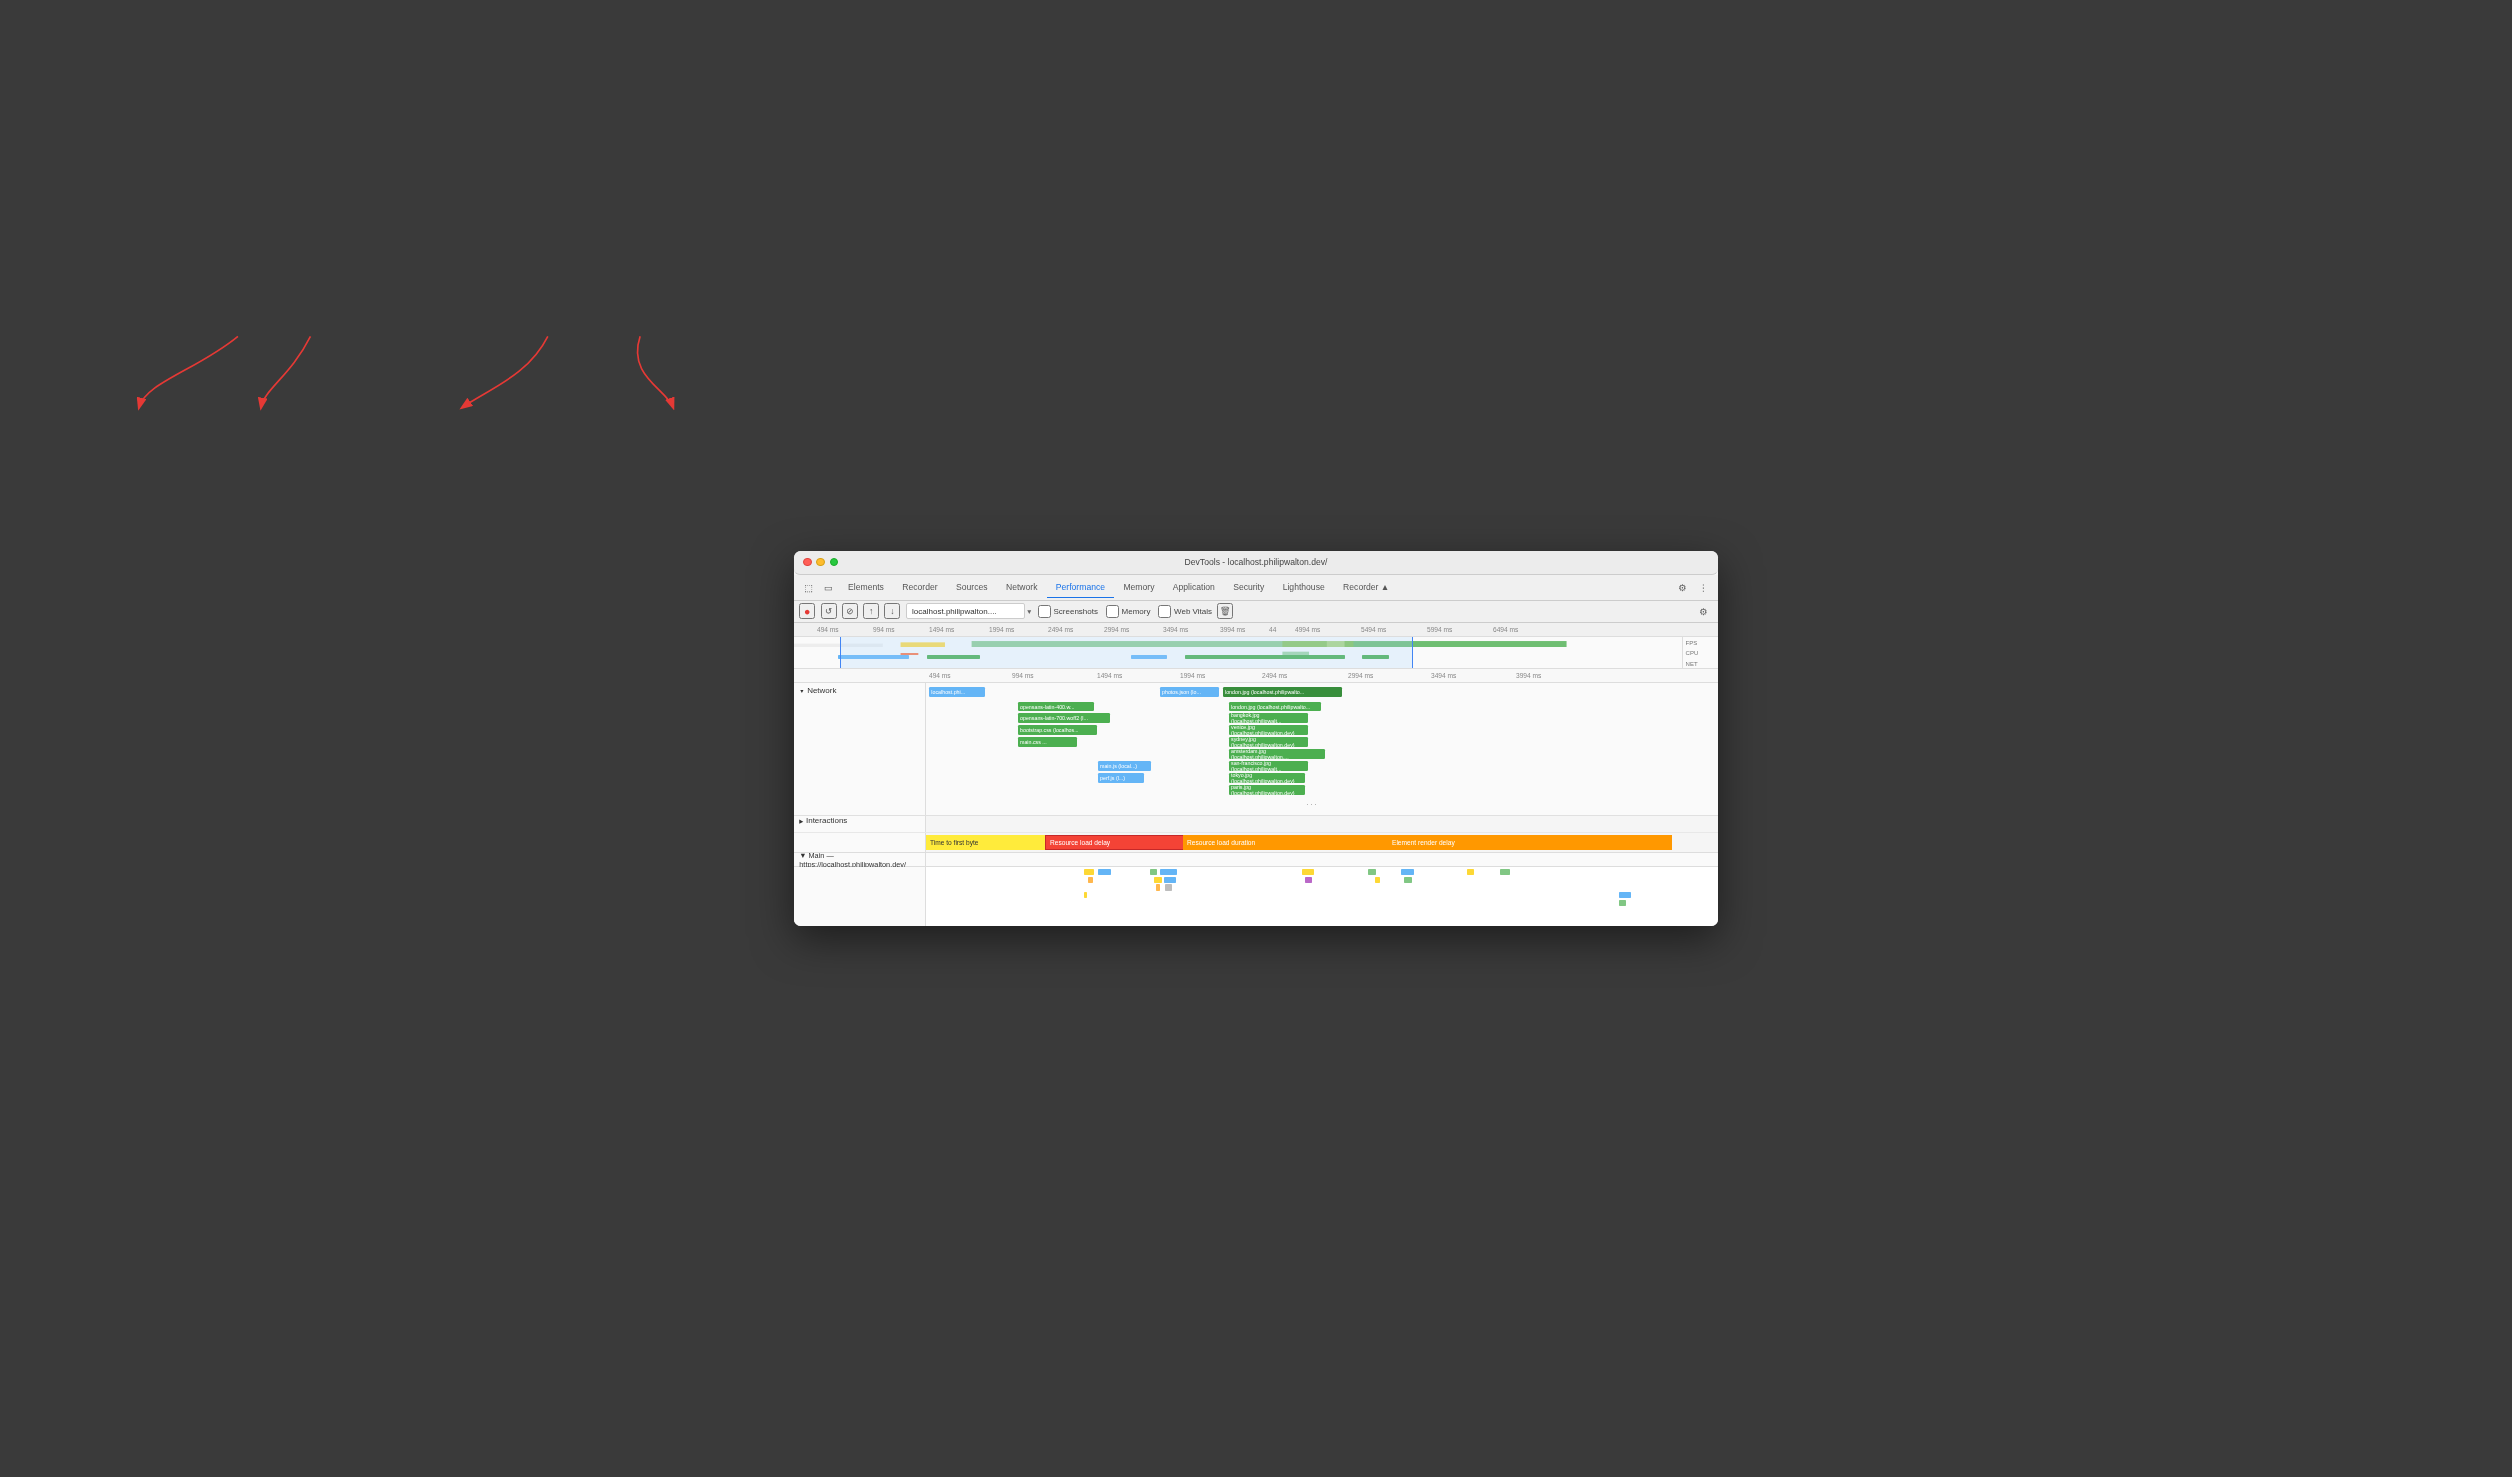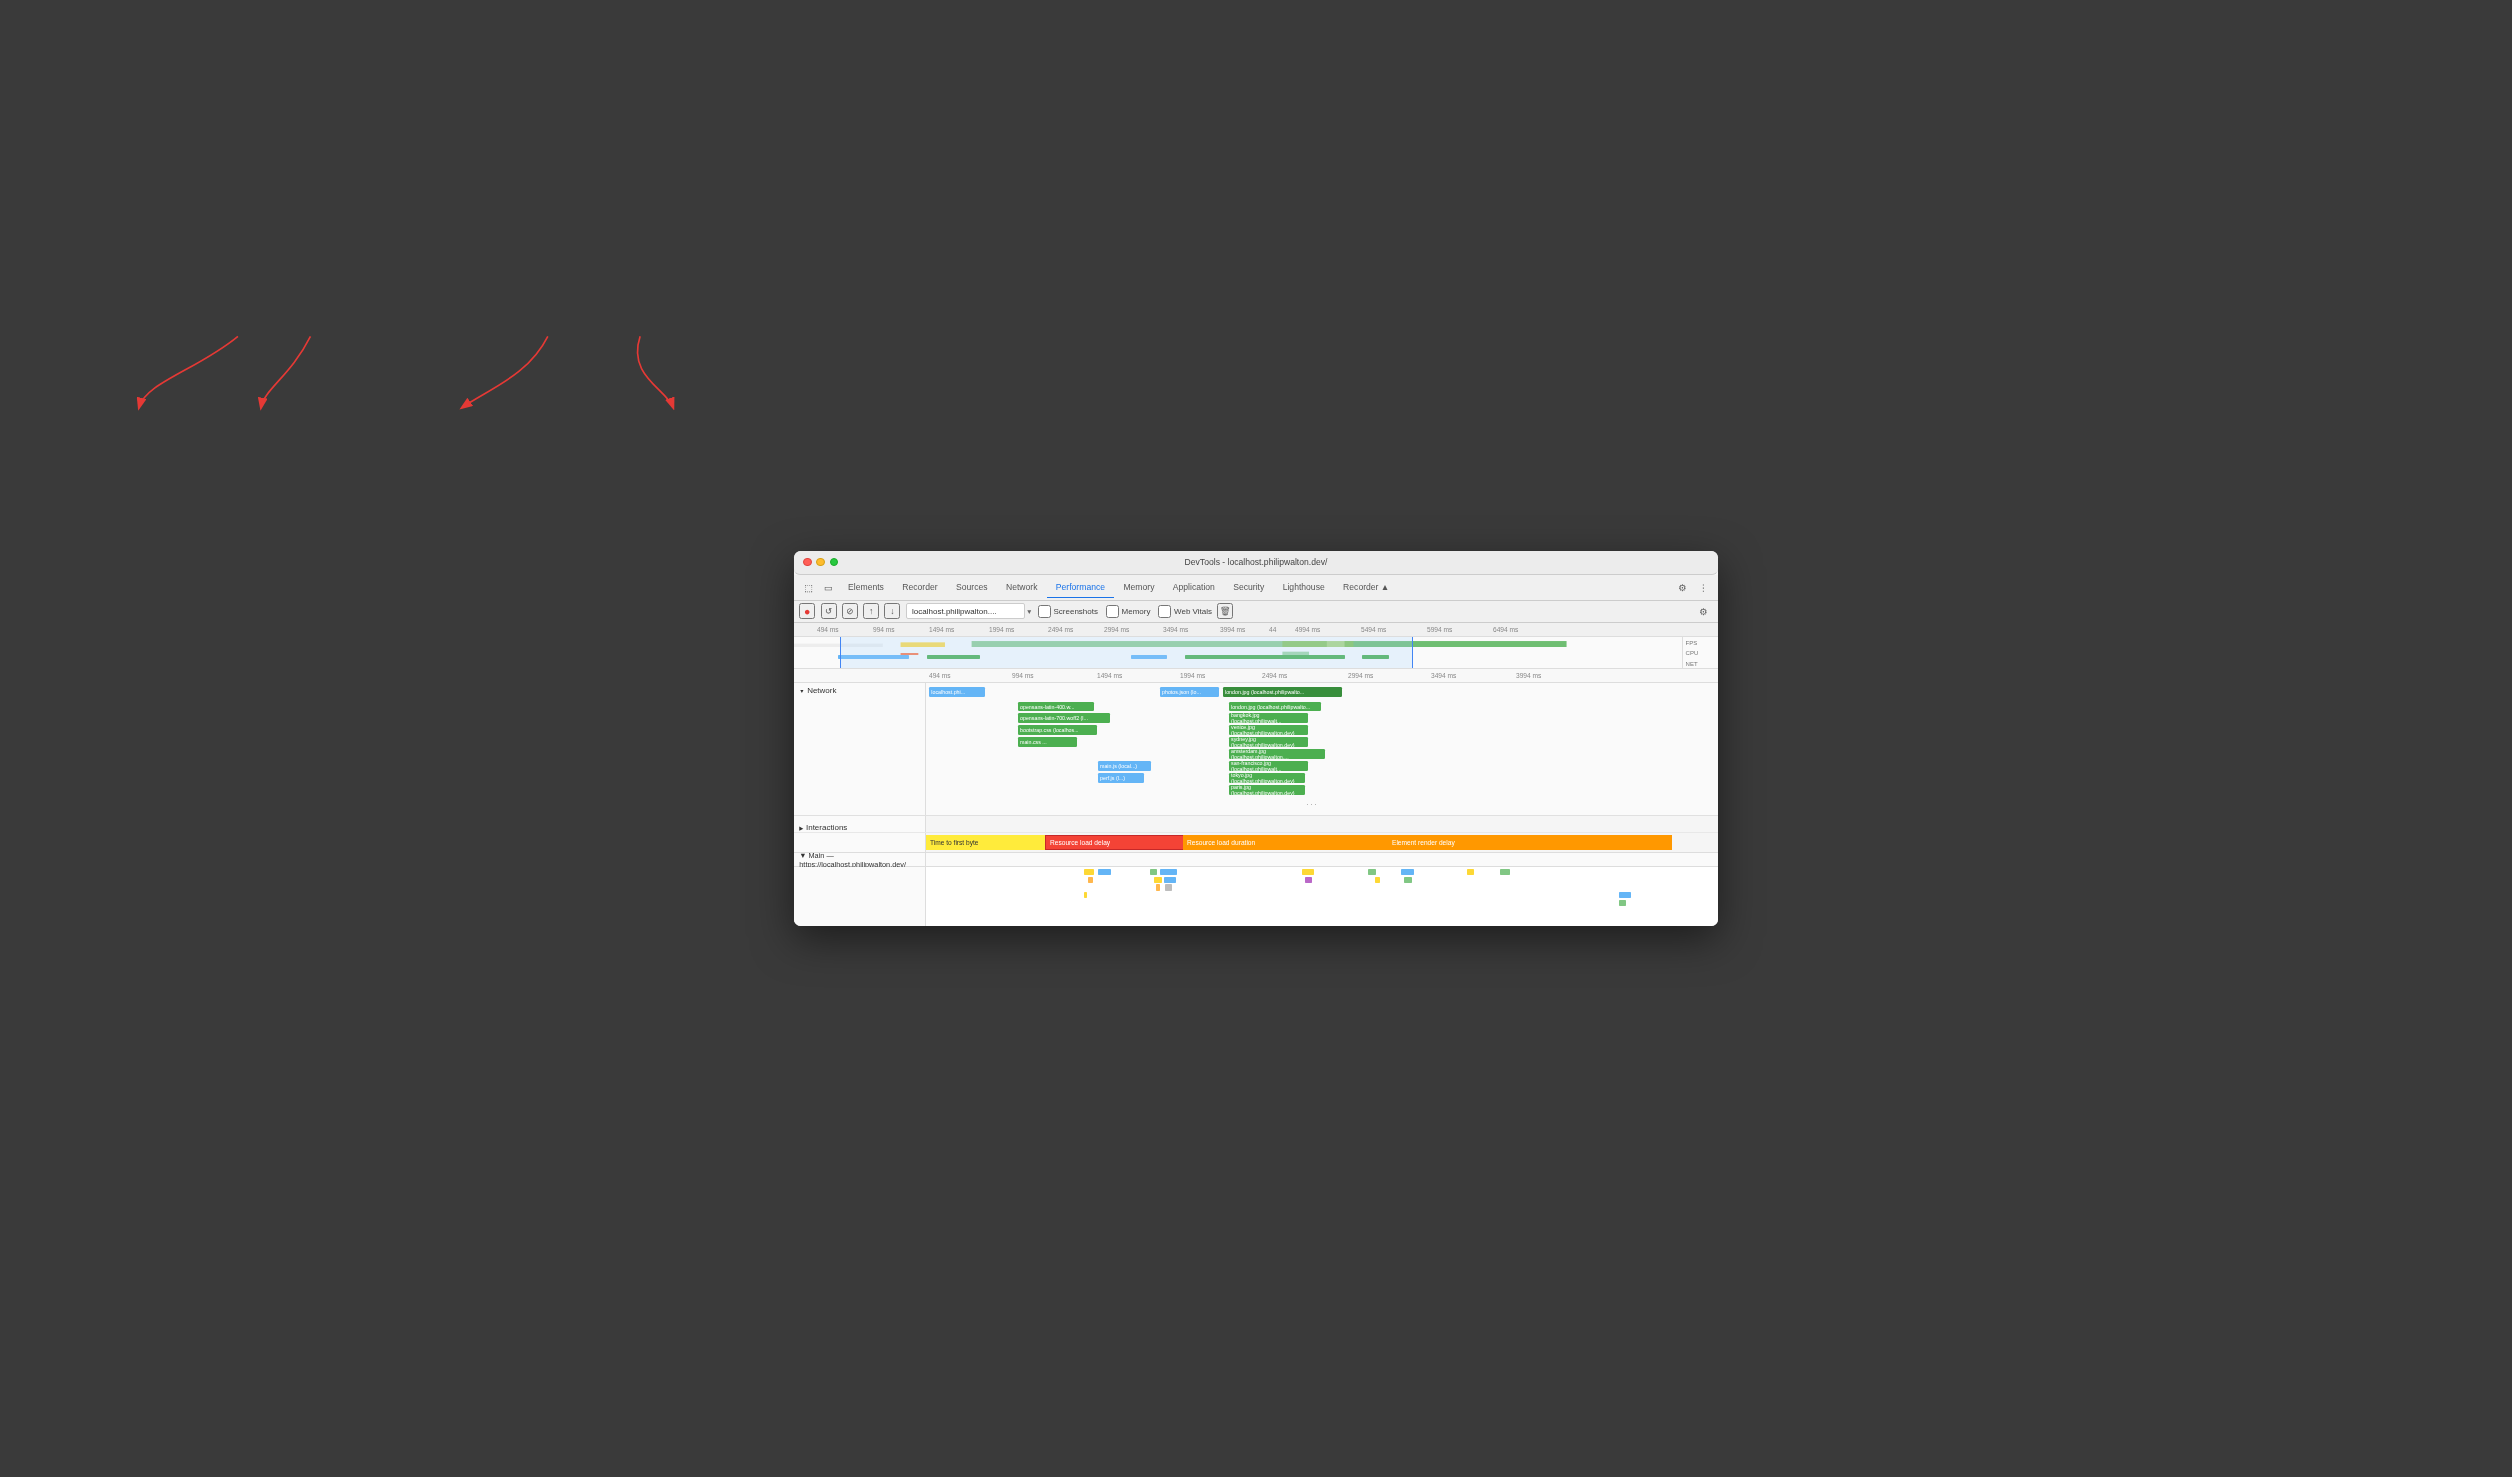--- a/index.html
+++ b/index.html
@@ -393,21 +393,21 @@
         <div style="position:absolute;top:102px;left:303px;width:76px;height:9.2px;background:#4CAF50;border-radius:1.3px;display:flex;align-items:center;padding:0 2px;font-size:5.3px;color:white;overflow:hidden;">paris.jpg (localhost.philipwalton.dev)</div>
 
         <div style="position:absolute;top:115px;left:48%;font-size:8px;color:#888;letter-spacing:2px;">...</div>
       </div>
     </div>
 
     <div style="display:flex;flex-direction:column;border-bottom:0.7px solid #ddd;">
 
 
       <div style="display:flex;height:17px;border-bottom:0.7px solid #e8e8e8;">
-        <div style="width:132px;min-width:132px;padding:0 5.3px;font-size:8px;color:#333;border-right:0.7px solid #ddd;background:#fafafa;display:flex;align-items:flex-end;gap:2.6px;">
+        <div style="width:132px;min-width:132px;padding:0 5.3px;font-size:8px;color:#333;border-right:0.7px solid #ddd;background:#fafafa;display:flex;align-items:flex-start;gap:2.6px;">
           <span class="chevron-right"></span>
           <span>Interactions</span>
         </div>
         <div style="flex:1;position:relative;">
         </div>
       </div>
 
 
       <div style="display:flex;height:18.5px;">
         <div style="width:132px;min-width:132px;border-right:0.7px solid #ddd;background:#fafafa;"></div>

